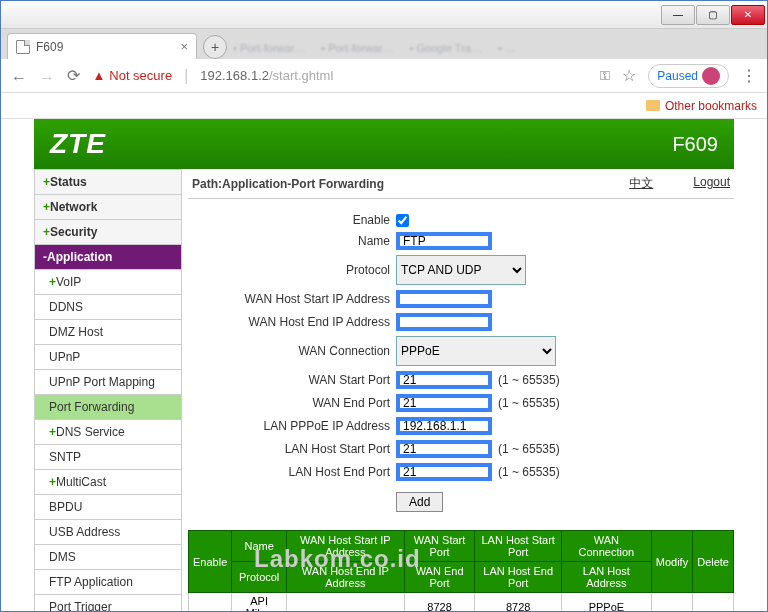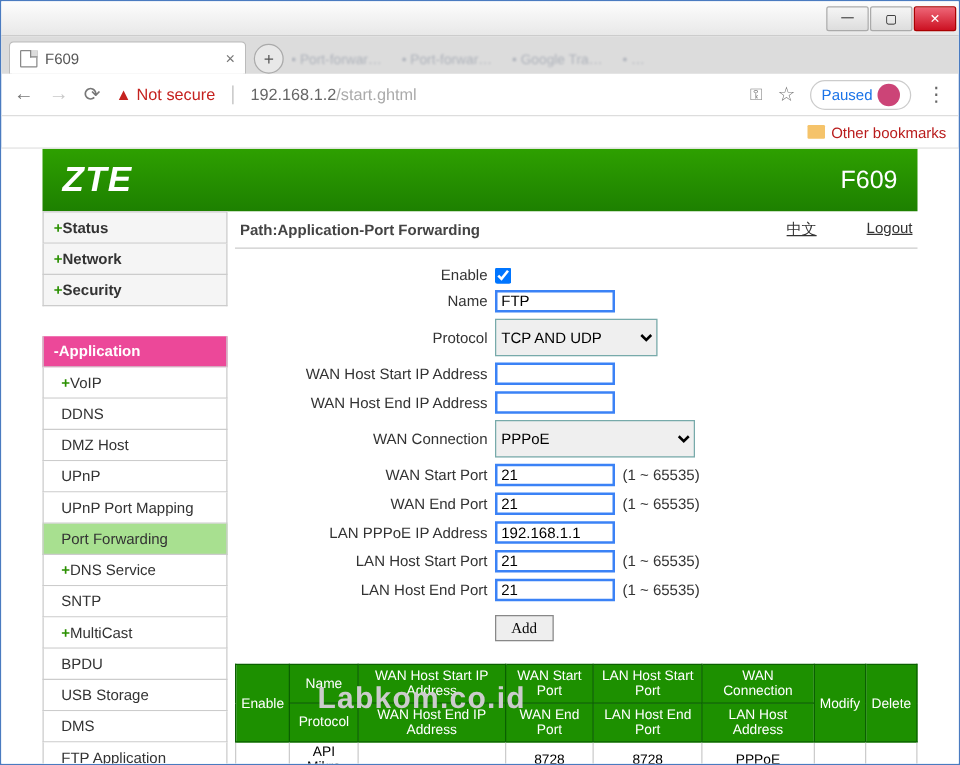--- a/index.html
+++ b/index.html
@@ -42,40 +42,40 @@
 .zte-header { height: 50px; background: linear-gradient(#2ea000,#1d8000); color: #fff; display: flex; align-items: center; padding: 0 16px; }
 .zte-logo { font-size: 28px; font-weight: bold; font-style: italic; letter-spacing: 1px; }
 .zte-model { margin-left: auto; font-size: 20px; }
 
 .layout { display: flex; border-top: 0; }
 .sidebar { width: 148px; flex-shrink: 0; }
 .sidebar .item { font-size: 12px; padding: 5px 8px; border: 1px solid #ccc; border-top: none; background: #fff; cursor: pointer; color: #333; }
 .sidebar .item:first-child { border-top: 1px solid #ccc; }
 .sidebar .top { font-weight: bold; background: #f5f5f5; }
 .sidebar .top .plus { color: #2a9000; font-weight: bold; }
-.sidebar .active-top { background: #ec4899; color: #fff; margin-top: 24px; }
+.sidebar .active-top { background: #701a75; color: #fff; }
 .sidebar .active-top .minus { color: #fff; }
 .sidebar .sub { padding-left: 14px; }
 .sidebar .sub .plus { color: #2a9000; font-weight: bold; }
 .sidebar .active-sub { background: #a8e090; }
 
 .content { flex: 1; padding: 0 0 0 6px; }
 .pathrow { display: flex; align-items: center; font-size: 12px; padding: 6px 4px; border-bottom: 1px solid #ccc; }
 .pathrow .path { font-weight: bold; color: #444; }
 .pathrow .links { margin-left: auto; display: flex; gap: 40px; }
 .pathrow .links span { text-decoration: underline; color: #333; cursor: pointer; }
 
 .form { margin-top: 14px; }
 .frow { display: flex; align-items: center; margin-bottom: 5px; font-size: 12px; }
 .frow label { width: 208px; text-align: right; padding-right: 6px; color: #333; }
-.frow input[type=text] { width: 96px; border: 2px solid #3b82f6; padding: 1px 3px; font-size: 12px; height: 18px; }
+.frow input[type=text] { width: 96px; border: 4px solid #3b82f6; padding: 1px 3px; font-size: 12px; height: 18px; }
 .frow input.wide { width: 96px; }
 .frow select { width: 130px; border: 1px solid #7aa; font-size: 12px; height: 30px; background:#efefef;}
 .frow .hint { margin-left: 6px; color: #333; }
-.addbtn { display:inline-block; margin-left: 208px; margin-top: 6px; padding: 2px 12px; border: 1px solid #888; background: #eee; font-size: 12px; cursor: pointer; font-family: Liberation Serif, serif; }
+.addbtn { display:inline-block; margin-left: 208px; margin-top: 6px; padding: 2px 12px; border: 1px solid #888; background: #eee; font-size: 12px; cursor: pointer; }
 
 .watermark { position: absolute; left: 253px; top: 426px; font-size: 24px; font-weight: bold; color: #ccc; letter-spacing: 1px; pointer-events:none;}
 
 .tbl { margin-top: 18px; border-collapse: collapse; font-size: 11px; }
 .tbl th { background: #1d9000; color: #fff; border: 1px solid #0a6000; padding: 3px 4px; font-weight: normal; }
 .tbl td { border: 1px solid #ccc; padding: 2px 4px; text-align: center; }
 </style>
 </head>
 <body>
 
@@ -143,21 +143,21 @@
           <div class="item sub"><span class="plus">+</span>VoIP</div>
           <div class="item sub">DDNS</div>
           <div class="item sub">DMZ Host</div>
           <div class="item sub">UPnP</div>
           <div class="item sub">UPnP Port Mapping</div>
           <div class="item sub active-sub">Port Forwarding</div>
           <div class="item sub"><span class="plus">+</span>DNS Service</div>
           <div class="item sub">SNTP</div>
           <div class="item sub"><span class="plus">+</span>MultiCast</div>
           <div class="item sub">BPDU</div>
-          <div class="item sub">USB Storage</div>
+          <div class="item sub">USB Address</div>
           <div class="item sub">DMS</div>
           <div class="item sub">FTP Application</div>
           <div class="item sub">Port Trigger</div>
         </div>
 
       <div class="content">
         <div class="pathrow">
           <span class="path">Path:Application-Port Forwarding</span>
           <span class="links">
             <span>中文</span>

